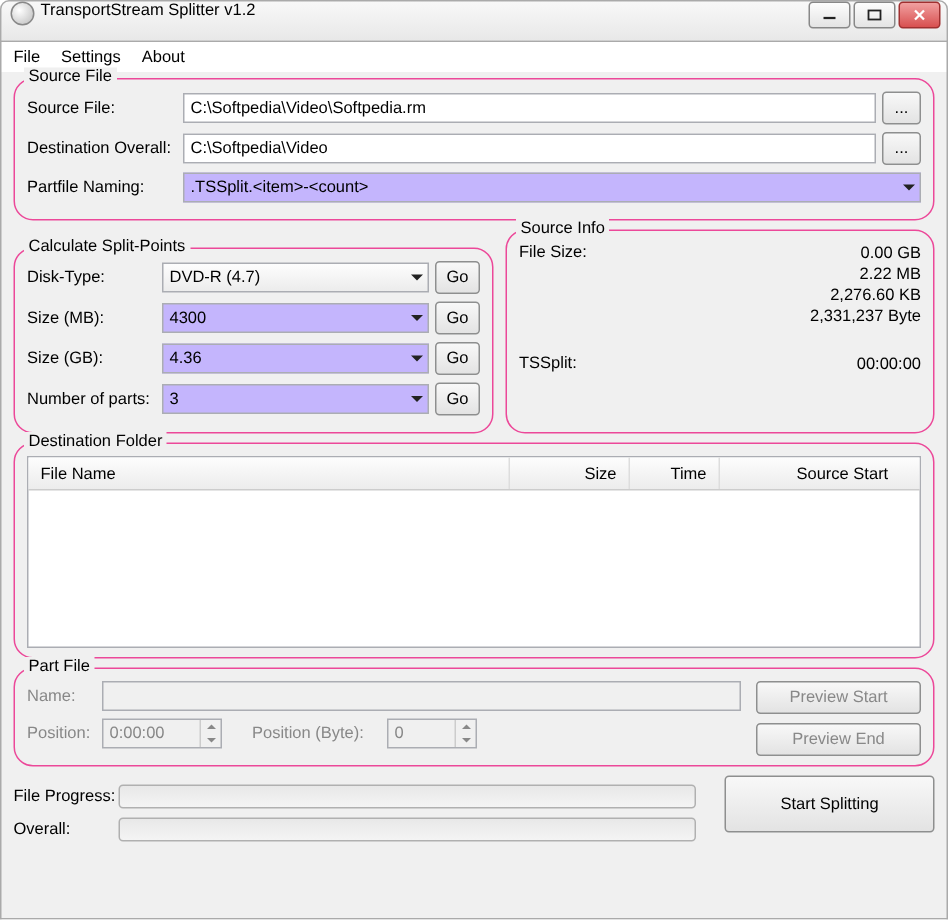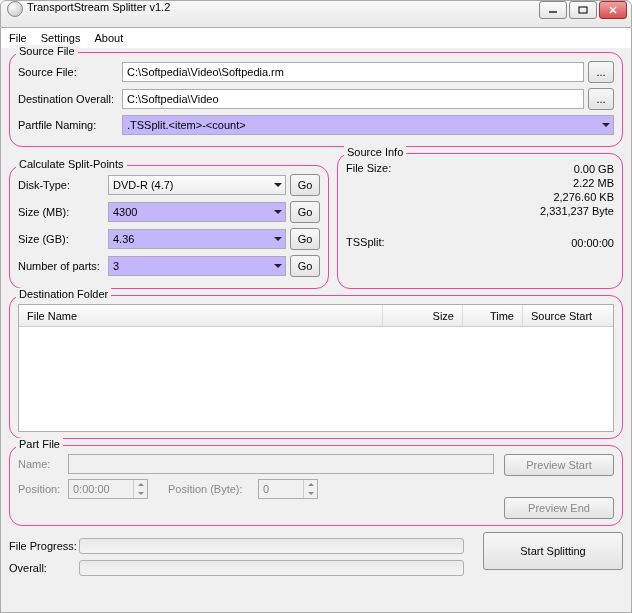--- a/index.html
+++ b/index.html
@@ -48,30 +48,30 @@
 .info-row .vals { flex: 1; text-align: right; }
 .info-row .vals div { line-height: 14px; }
 
 
 .table { border: 1px solid #abadb3; background: #fff; height: 128px; }
 .table .hdr { display: flex; background: linear-gradient(#fdfdfd,#ececec); border-bottom: 1px solid #ccc; height: 22px; align-items: center; }
 .table .hdr div { padding: 0 8px; border-right: 1px solid #ddd; height: 100%; display: flex; align-items: center; }
 .table .hdr .c-name { flex: 1; }
 .table .hdr .c-size { width: 80px; justify-content: flex-end; }
 .table .hdr .c-time { width: 60px; justify-content: flex-end; }
-.table .hdr .c-ss { width: 90px; border-right: none; }
+.table .hdr .c-ss { width: 90px; border-right: none; margin-left: 43px; }
 
 
 .partfile .row .lbl { width: 50px; color: #888; }
 .disabled { color: #888; }
 .txt.disabled, .spin.disabled { background: #f0f0f0; color: #888; }
 
 .partfile-flex { display: flex; gap: 10px; }
 .partfile-left { flex: 1; }
-.partfile-right { width: 110px; display: flex; flex-direction: column; gap: 21px; justify-content: center; }
+.partfile-right { width: 110px; display: flex; flex-direction: column; gap: 6px; justify-content: center; }
 .bigbtn { height: 22px; border: 1px solid #8e8f8f; border-radius: 3px; background: linear-gradient(#f8f8f8,#e3e3e3); text-align: center; line-height: 20px; color: #888; }
 
 .spin { border: 1px solid #abadb3; background: #fff; height: 20px; display: flex; align-items: center; padding: 0 16px 0 4px; position: relative; width: 80px; }
 .spin .arrows { position: absolute; right: 0; top: 0; bottom: 0; width: 14px; border-left: 1px solid #ccc; display: flex; flex-direction: column; }
 .spin .arrows div { flex: 1; display: flex; align-items: center; justify-content: center; }
 .spin .arrows .up::before { content: ""; border-left: 3px solid transparent; border-right: 3px solid transparent; border-bottom: 3px solid #888; }
 .spin .arrows .dn::before { content: ""; border-left: 3px solid transparent; border-right: 3px solid transparent; border-top: 3px solid #888; }
 
 
 .progrow { display: flex; align-items: center; margin-top: 6px; }

